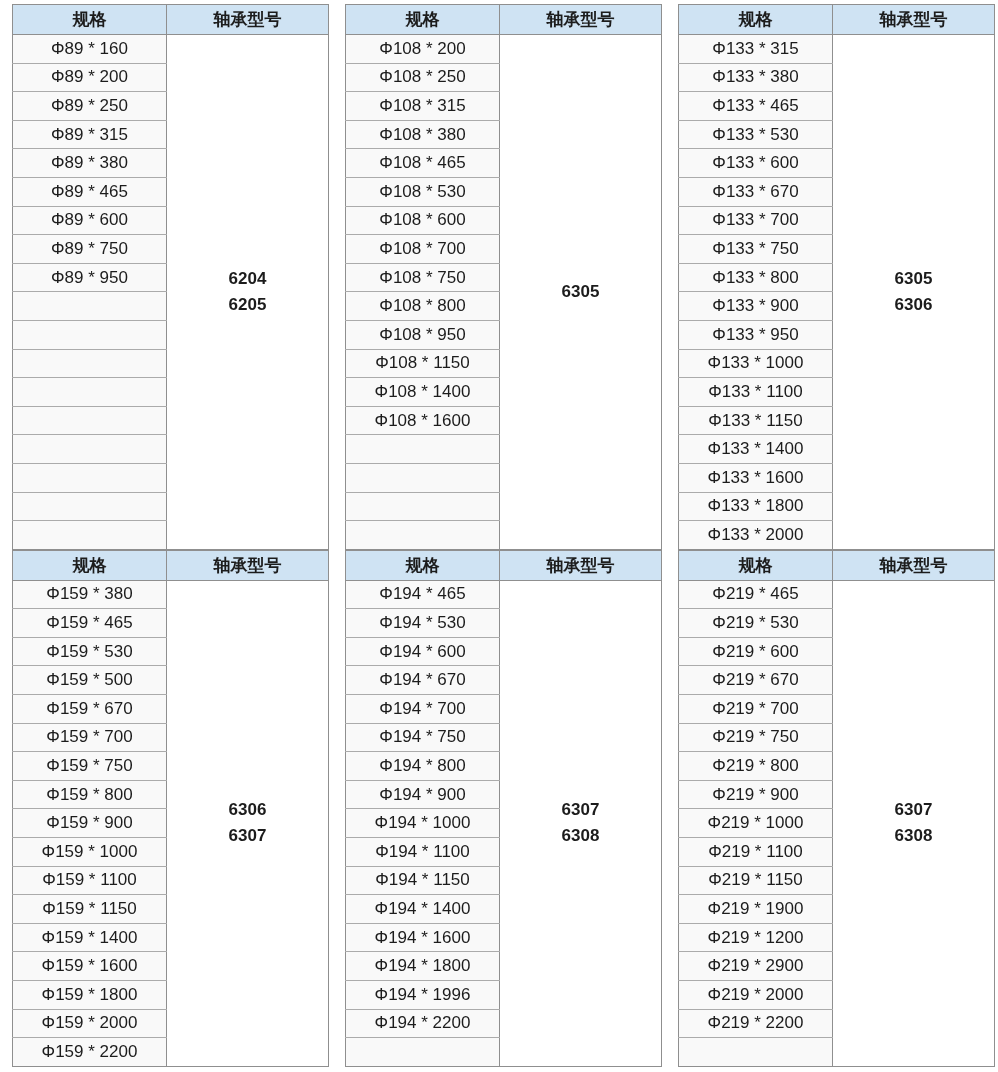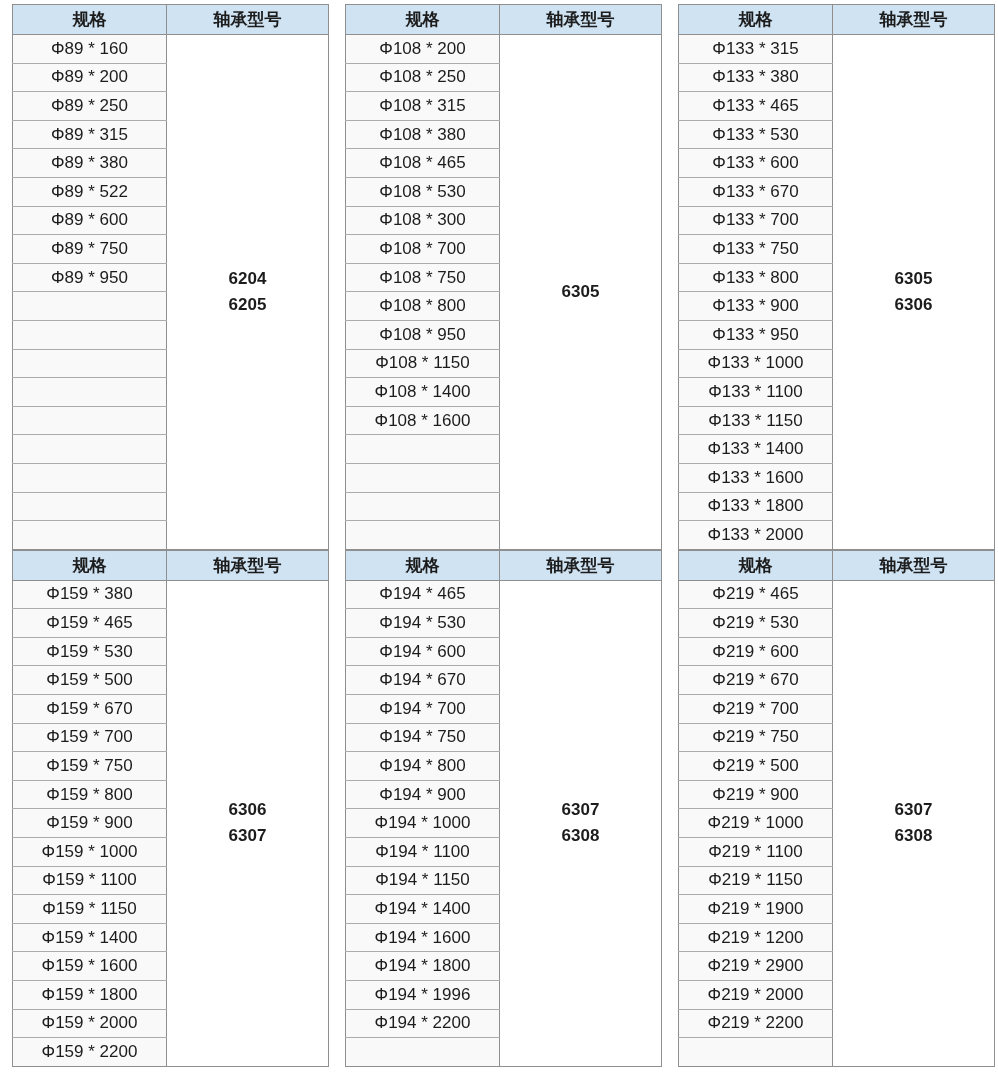--- a/index.html
+++ b/index.html
@@ -96,21 +96,21 @@
         <tr>
           <td class="spec-cell">Φ89 * 250</td>
         </tr>
         <tr>
           <td class="spec-cell">Φ89 * 315</td>
         </tr>
         <tr>
           <td class="spec-cell">Φ89 * 380</td>
         </tr>
         <tr>
-          <td class="spec-cell">Φ89 * 522</td>
+          <td class="spec-cell">Φ89 * 465</td>
         </tr>
         <tr>
           <td class="spec-cell">Φ89 * 600</td>
         </tr>
         <tr>
           <td class="spec-cell">Φ89 * 750</td>
         </tr>
         <tr>
           <td class="spec-cell">Φ89 * 950</td>
         </tr>
@@ -171,21 +171,21 @@
         <tr>
           <td class="spec-cell">Φ108 * 380</td>
         </tr>
         <tr>
           <td class="spec-cell">Φ108 * 465</td>
         </tr>
         <tr>
           <td class="spec-cell">Φ108 * 530</td>
         </tr>
         <tr>
-          <td class="spec-cell">Φ108 * 300</td>
+          <td class="spec-cell">Φ108 * 600</td>
         </tr>
         <tr>
           <td class="spec-cell">Φ108 * 700</td>
         </tr>
         <tr>
           <td class="spec-cell">Φ108 * 750</td>
         </tr>
         <tr>
           <td class="spec-cell">Φ108 * 800</td>
         </tr>
@@ -457,21 +457,21 @@
         <tr>
           <td class="spec-cell">Φ219 * 670</td>
         </tr>
         <tr>
           <td class="spec-cell">Φ219 * 700</td>
         </tr>
         <tr>
           <td class="spec-cell">Φ219 * 750</td>
         </tr>
         <tr>
-          <td class="spec-cell">Φ219 * 500</td>
+          <td class="spec-cell">Φ219 * 800</td>
         </tr>
         <tr>
           <td class="spec-cell">Φ219 * 900</td>
         </tr>
         <tr>
           <td class="spec-cell">Φ219 * 1000</td>
         </tr>
         <tr>
           <td class="spec-cell">Φ219 * 1100</td>
         </tr>

